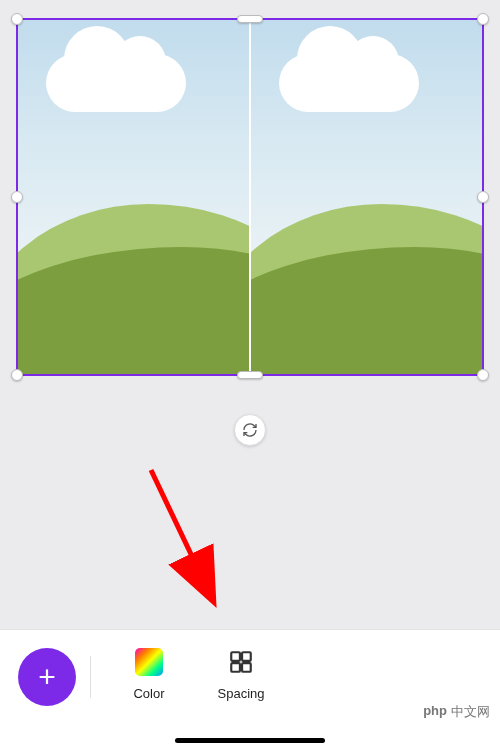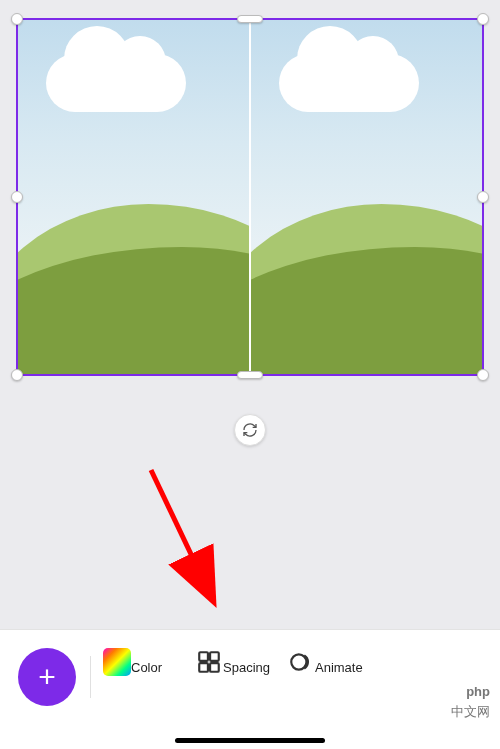--- a/index.html
+++ b/index.html
@@ -98,21 +98,21 @@
       font-size: 30px; font-weight: 300;
     }
     .divider {
       width: 1px; height: 42px; background: #e0e0e0;
       margin: 8px 12px 0 14px;
     }
     .tool-scroll {
       display: flex; flex: 1; overflow: hidden;
     }
     .tool-item {
-      display: flex; flex-direction: row; align-items: center;
+      display: flex; flex-direction: column; align-items: center;
       width: 92px; cursor: pointer; flex-shrink: 0;
     }
     .tool-icon {
       width: 28px; height: 28px; margin-bottom: 10px;
       display: flex; align-items: center; justify-content: center;
     }
     .tool-label { font-size: 13px; color: #1f1f1f; }
     .color-swatch {
       width: 28px; height: 28px; border-radius: 5px;
       background: linear-gradient(135deg, #ff00c8 0%, #ff7a00 25%, #fcff00 50%, #00ff87 75%, #0099ff 100%);
@@ -126,23 +126,23 @@
         linear-gradient(-45deg, transparent 75%, #888 75%);
       background-size: 8px 8px;
       background-position: 0 0, 0 4px, 4px -4px, -4px 0;
     }
     .home-indicator {
       position: absolute; bottom: 6px; left: 50%; transform: translateX(-50%);
       width: 150px; height: 5px; background: #000; border-radius: 3px;
     }
     .watermark {
       position: absolute; bottom: 26px; right: 4px;
-      display: flex; align-items: flex-end; gap: 4px;
+      display: flex; align-items: flex-start; gap: 4px;
       font-size: 13px; color: #777; background: rgba(255,255,255,.85);
-      padding: 2px 6px; border-radius: 3px; flex-direction: column;
+      padding: 2px 6px; border-radius: 3px;
     }
     .watermark .p { color: #777; font-weight: bold; }
   </style>
 </head>
 <body>
 
 <div class="canvas-area">
   <div class="image-cell">
     <div class="cloud"></div>
     <div class="hill-back"></div>
@@ -200,29 +200,20 @@
         <svg width="26" height="26" viewBox="0 0 24 24" fill="none" stroke="#333" stroke-width="2">
           <rect x="3" y="3" width="8" height="8" rx="1"></rect>
           <rect x="13" y="3" width="8" height="8" rx="1"></rect>
           <rect x="3" y="13" width="8" height="8" rx="1"></rect>
           <rect x="13" y="13" width="8" height="8" rx="1"></rect>
         </svg>
       </div>
       <span class="tool-label">Spacing</span>
     </div>
 
-    <div class="tool-item">
-      <div class="tool-icon">
-        <svg width="26" height="26" viewBox="0 0 24 24" fill="none" stroke="#333" stroke-width="2">
-          <circle cx="10" cy="12" r="7"></circle>
-          <path d="M15 6a7 7 0 0 1 0 12"></path>
-        </svg>
-      </div>
-      <span class="tool-label">Animate</span>
-    </div>
 
 
     <div class="tool-item" style="width:60px">
       
       
     </div>
 
   </div>
 </div>
 

